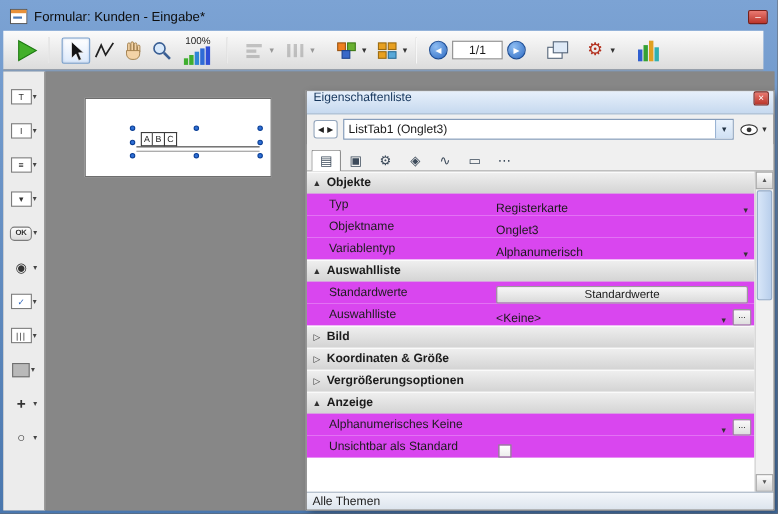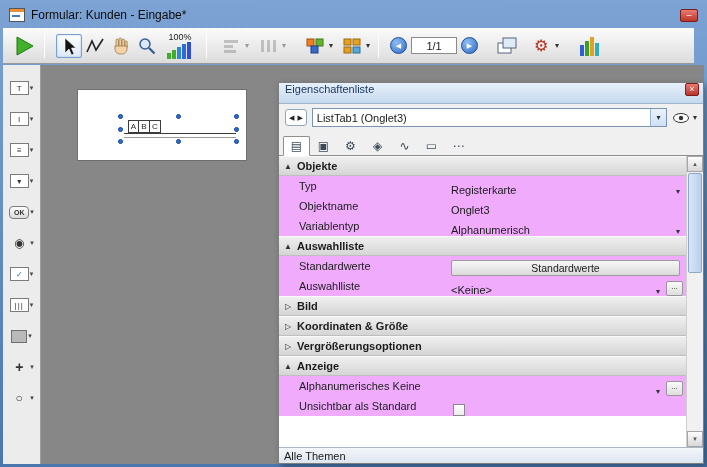--- a/index.html
+++ b/index.html
@@ -150,21 +150,21 @@
     position:absolute; left:0; top:73px; right:17px; bottom:16px;
     background:#fff; overflow:hidden;
   }
   .psec{
     height:20px; display:flex; align-items:center;
     background:linear-gradient(#efefef,#d5d5d5);
     border-bottom:1px solid #bfbfbf; border-top:1px solid #fafafa;
     font-weight:bold; font-size:11px; color:#1c1c1c;
   }
   .pmark{ width:18px; text-align:center; font-size:8px; color:#333; font-weight:normal;}
-  .prow{ height:20px; display:flex; align-items:center; background:#f0abfc; font-size:11px;}
+  .prow{ height:20px; display:flex; align-items:center; background:#d946ef; font-size:11px;}
   .plabel{ width:170px; padding-left:20px; color:#1c1c1c; white-space:nowrap;}
   .pvalue{ flex:1; height:100%; display:flex; align-items:flex-end; padding-left:2px;}
   .pvtext{ flex:1; white-space:nowrap; overflow:hidden;}
   .pdrop{ font-size:8px; color:#333; margin-right:6px;}
   .pell{
     width:17px; height:15px; margin-right:3px; border:1px solid #979797; border-radius:2px;
     background:linear-gradient(#fafafa,#dedede); font-size:8px; line-height:9px;
     text-align:center; color:#222;
   }
   .pbtn{

